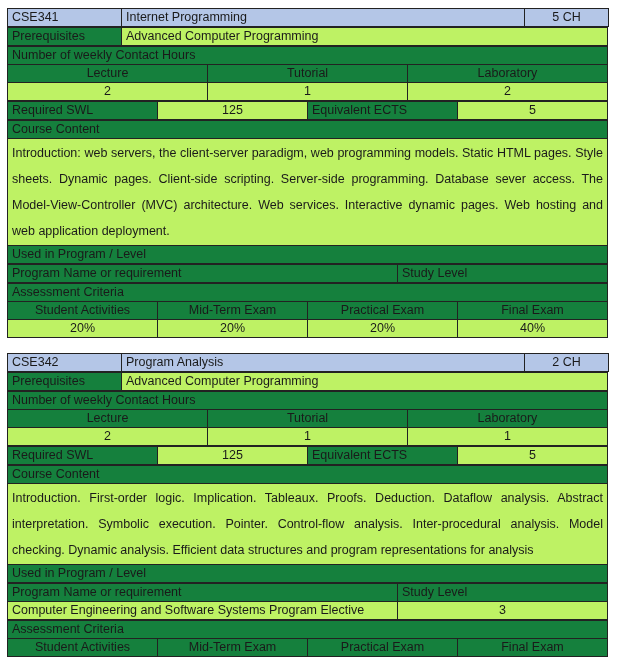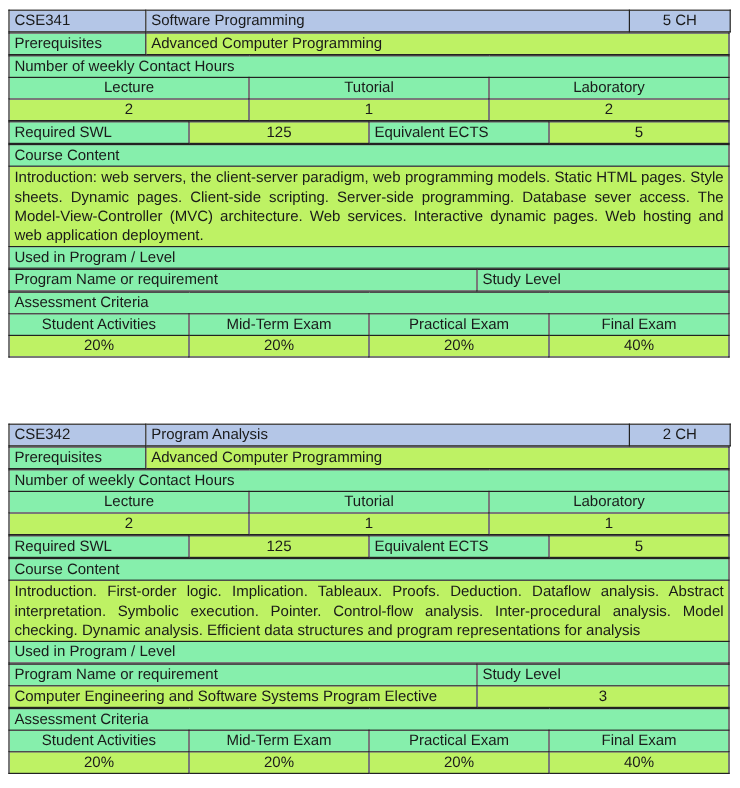--- a/index.html
+++ b/index.html
@@ -3,39 +3,39 @@
 <meta charset="utf-8">
 <style>
   html, body { margin: 0; padding: 0; background: #ffffff; }
   body { width: 617px; height: 657px; position: relative; font-family: "Liberation Sans", sans-serif; font-size: 12.5px; color: #1a1a1a; }
   .course { position: absolute; left: 7px; width: 502px; }
   .course.c1 { top: 8px; }
   .course.c2 { top: 353px; }
   table { border-collapse: collapse; width: 601px; table-layout: fixed; }
   td { border: 1px solid #222; padding: 0 0 0 4px; height: 17px; line-height: 17px; white-space: nowrap; overflow: hidden; vertical-align: middle; }
   .blue { background: #b4c6e7; }
-  .green { background: #86efac; }
+  .green { background: #15803d; }
   .white { background: #bef264; }
   .center { text-align: center; padding: 0; }
-  .content { white-space: normal; text-align: justify; line-height: 16px; height: auto; padding: 1px 4px 1px 4px; }
+  .content { white-space: normal; text-align: justify; line-height: 26px; height: auto; padding: 1px 4px 1px 4px; }
 </style>
 </head>
 <body>
 
 <div class="course c1">
   <table>
     <colgroup>
         <col style="width:114px">
         <col style="width:403px">
         <col style="width:84px">
       </colgroup>
     <tbody>
         <tr>
       <td class="blue">CSE341</td>
-      <td class="blue">Software Programming</td>
+      <td class="blue">Internet Programming</td>
       <td class="blue center">5 CH</td>
     </tr>
   </tbody>
     </table>
   <table>
     <colgroup>
         <col style="width:114px">
         <col>
       </colgroup>
     <tbody>

